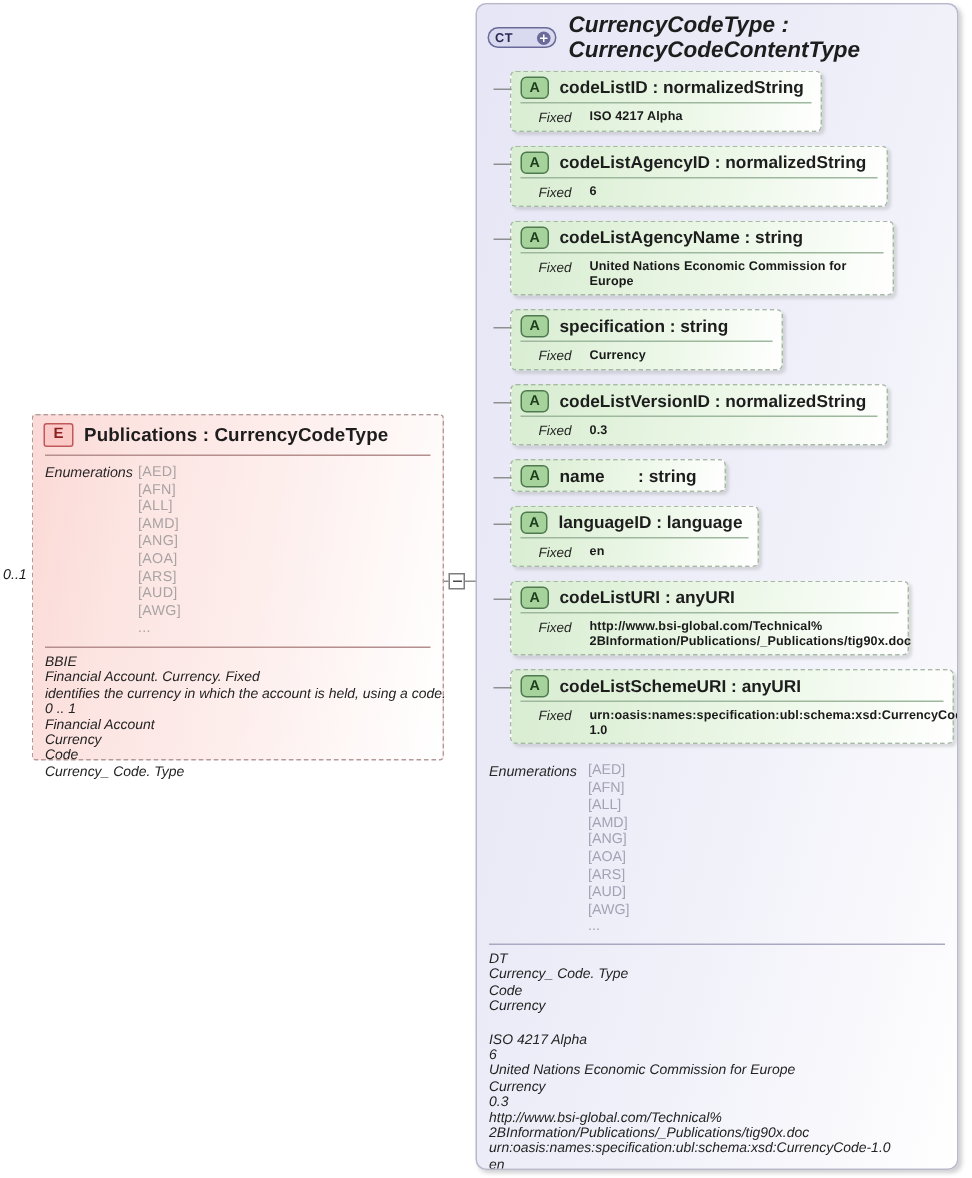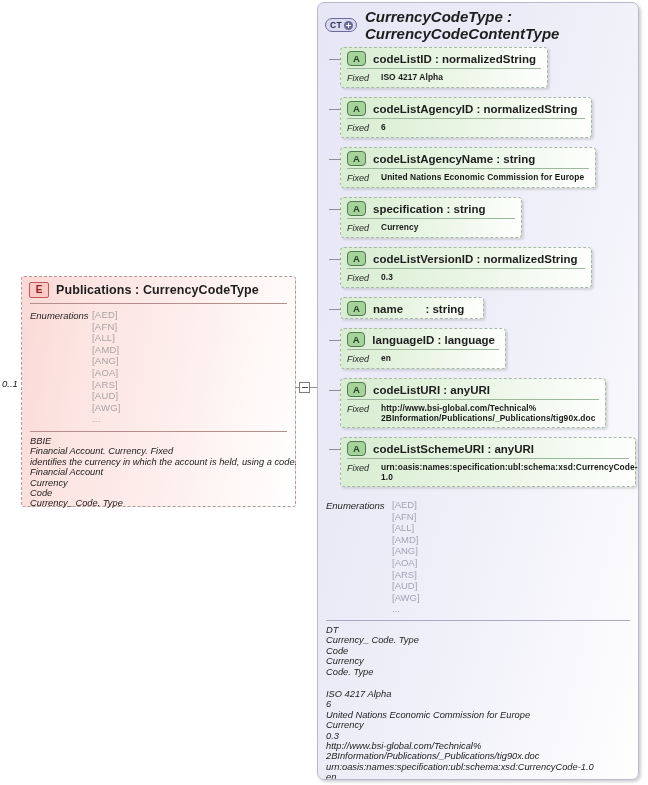--- a/index.html
+++ b/index.html
@@ -58,21 +58,21 @@
   
   #ct-box{
     left:317px;top:2px;width:322px;height:778px;
     border:1px solid #b9b9cc;border-radius:7px;
     background:linear-gradient(105deg,#e6e6f6 0%,#eaeaf7 30%,#f1f1fa 60%,#f8f8fc 82%,#ffffff 100%);
     box-shadow:2px 2px 3px rgba(120,120,130,.35);
     box-sizing:border-box;overflow:hidden;
   }
   #ct-box .ct-title-row{display:flex;align-items:center;gap:8px;padding:5px 0 3px 7px;}
   .badge-ct{
-    display:flex;align-items:center;gap:2px;
+    display:flex;align-items:center;gap:16px;
     border:1px solid #6a6a9a;background:#d9d9ef;border-radius:8px;
     padding:1px 3px 1px 4px;height:14px;box-sizing:border-box;
   }
   .badge-ct .ct-text{font-size:8.5px;font-weight:bold;color:#2a2a55;line-height:11px;letter-spacing:.3px;}
   .badge-ct .plus-circle{
     width:9px;height:9px;border-radius:50%;background:#6a6a9a;position:relative;
   }
   .badge-ct .plus-circle:before,.badge-ct .plus-circle:after{
     content:"";position:absolute;background:#ffffff;
   }
@@ -90,21 +90,21 @@
     box-sizing:border-box;
   }
   .attr-head{display:flex;align-items:center;gap:7px;padding:3px 10px 2px 6px;}
   .badge-a{
     width:19px;height:15px;box-sizing:border-box;
     border:1px solid #4f7a4f;background:#a6d29b;border-radius:4px;
     color:#1d3d1d;font-size:9.5px;font-weight:bold;line-height:13px;text-align:center;
   }
   .attr-name{font-size:11.5px;font-weight:bold;color:#1d1d1d;white-space:pre;}
   .attr-sep{height:1px;background:#9db89d;margin:0 6px;}
-  .fixed-row{display:flex;padding:3px 8px 4px 6px;align-items:flex-start;}
+  .fixed-row{display:flex;padding:3px 8px 4px 6px;align-items:flex-start;margin-left:12px;}
   .fixed-label{font-size:9px;font-style:italic;color:#1f1f1f;flex:0 0 34px;padding-top:1px;}
   .fixed-value{font-size:8.4px;font-weight:bold;color:#1a1a1a;line-height:10px;letter-spacing:.1px;white-space:pre-line;}
 
   
   .stub{position:absolute;left:-12px;top:11px;width:12px;height:1px;background:#8f8f8f;}
 
   
   .ct-enum{display:flex;padding:3px 0 0 8px;}
   .ct-enum-label{font-size:9.5px;font-style:italic;color:#262626;flex:0 0 66px;padding-top:1px;}
   .ct-enum-values{font-size:9.5px;color:#a3a3b5;line-height:11.6px;}
@@ -136,20 +136,21 @@
         <div>[AUD]</div>
         <div>[AWG]</div>
         <div>...</div>
       </div>
   </div>
   <div class="hr-pink2" style="margin-top:4px;"></div>
   <div class="doc-block" id="el-doc">
       <div>BBIE</div>
       <div>Financial Account. Currency. Fixed</div>
       <div>identifies the currency in which the account is held, using a code.</div>
+      <div>0 .. 1</div>
       <div>Financial Account</div>
       <div>Currency</div>
       <div>Code</div>
       <div>Currency_ Code. Type</div>
     </div>
 </div>
 
 <div class="abs" id="cardinality">0..1</div>
 <div class="abs" id="connector-line-left"></div>
 <div class="abs" id="connector-toggle">
@@ -246,21 +247,20 @@
         <div>...</div>
       </div>
   </div>
 
   <div class="hr-blue"></div>
   <div class="ct-doc" id="ct-doc1">
       <div>DT</div>
       <div>Currency_ Code. Type</div>
       <div>Code</div>
       <div>Currency</div>
-      <div>Code. Type</div>
     </div>
   <div class="ct-doc gap" id="ct-doc2">
       <div>ISO 4217 Alpha</div>
       <div>6</div>
       <div>United Nations Economic Commission for Europe</div>
       <div>Currency</div>
       <div>0.3</div>
       <div>http://www.bsi-global.com/Technical%</div>
       <div>2BInformation/Publications/_Publications/tig90x.doc</div>
       <div>urn:oasis:names:specification:ubl:schema:xsd:CurrencyCode-1.0</div>

